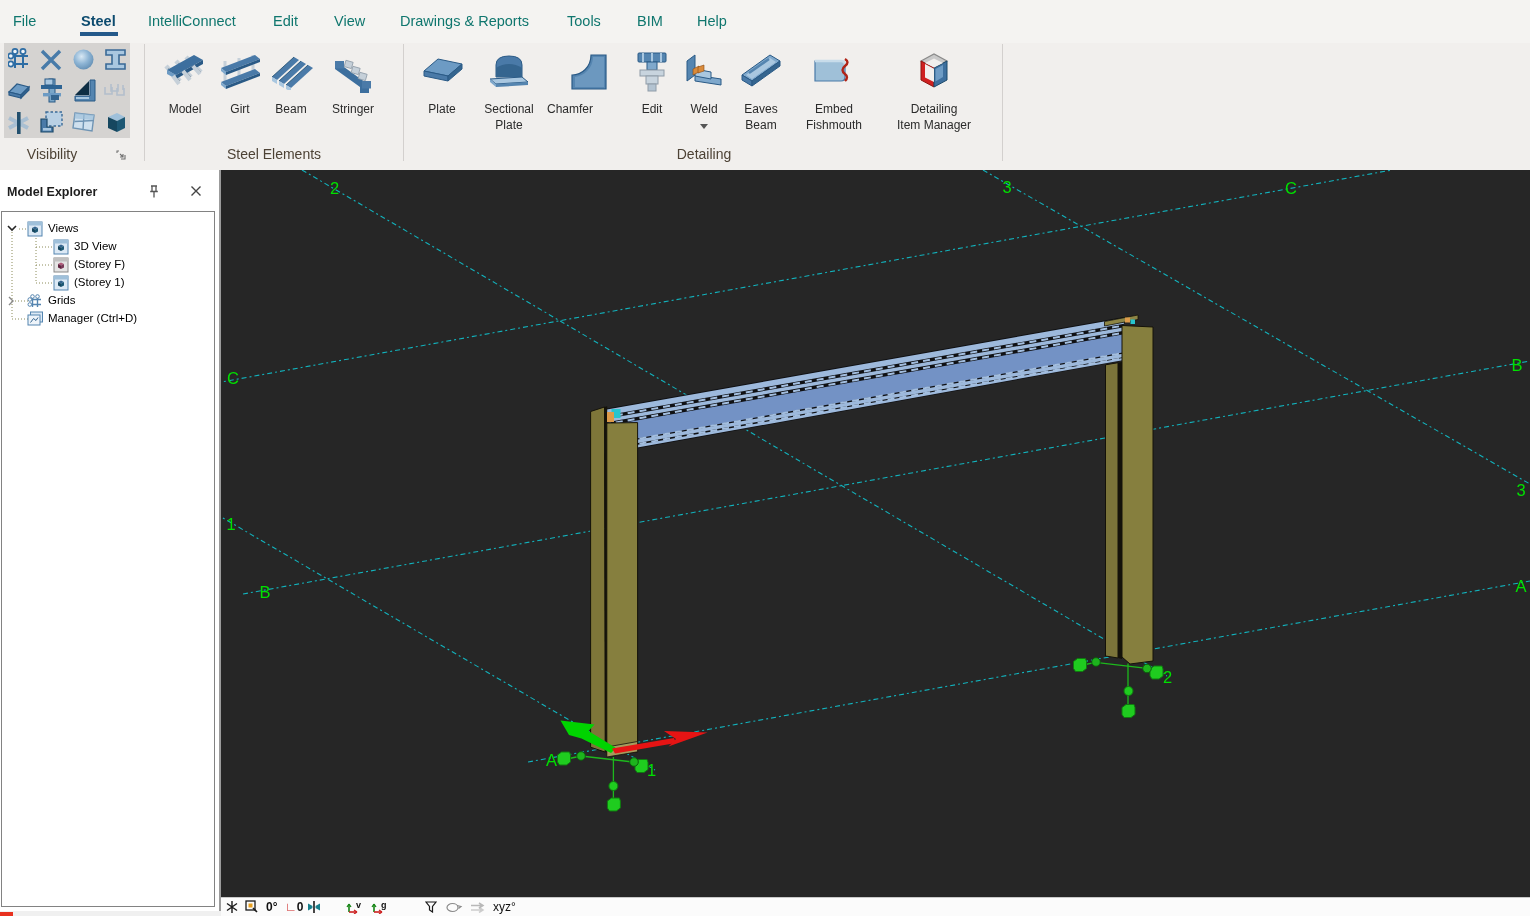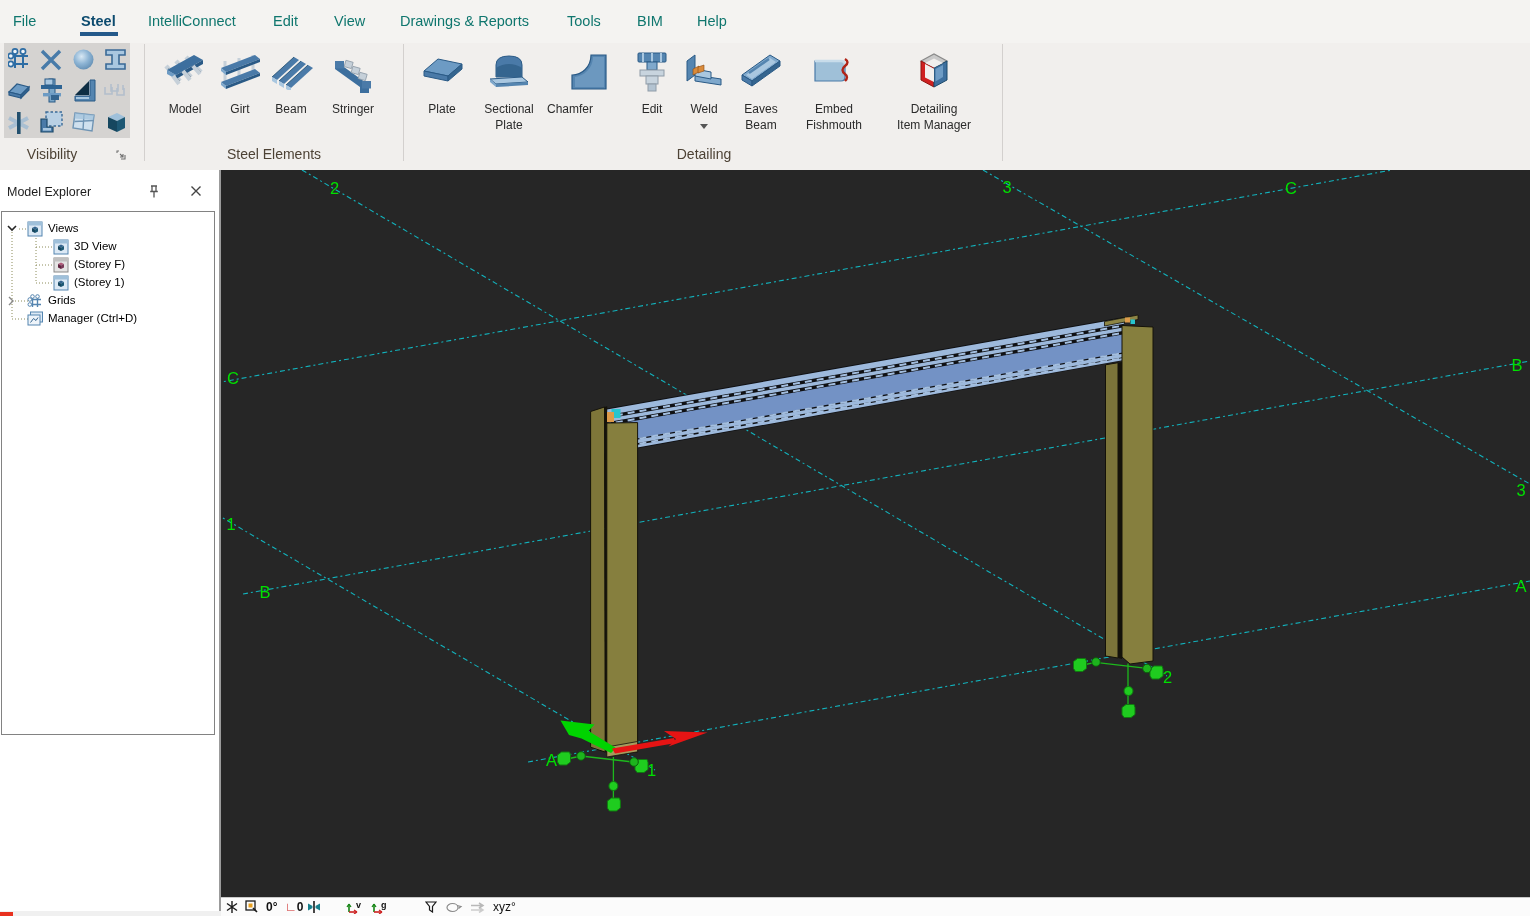--- a/index.html
+++ b/index.html
@@ -12,22 +12,22 @@
 #steelline { position:absolute; left:80px; top:32px; width:38px; height:4px; background:#24598a; }
 
 #ribbon { position:absolute; left:0; top:43px; width:1530px; height:127px; background:#f1efed; }
 .rsep { position:absolute; top:1px; width:1px; height:117px; background:#d3d0ce; }
 #vispanel { position:absolute; left:4px; top:0px; width:126px; height:95px; background:#d5d3d1; }
 .glabel { position:absolute; top:103px; font-size:14px; color:#4d4235; white-space:nowrap; text-align:center; }
 .ilabel { position:absolute; font-size:12px; color:#2b2b2b; white-space:nowrap; text-align:center; line-height:16px; }
 .icon { position:absolute; }
 
 #lpanel { position:absolute; left:0; top:170px; width:221px; height:741px; background:#ffffff; border-right:2px solid #9b9b9b; }
-#lphead { position:absolute; left:7px; top:15px; font-size:12.5px; font-weight:normal; color:#1d1d1d; }
-#treebox { position:absolute; left:1px; top:41px; width:214px; height:524px; border:1px solid #828282; background:#fff; }
+#lphead { position:absolute; left:7px; top:15px; font-size:12.5px; font-weight:bold; color:#1d1d1d; }
+#treebox { position:absolute; left:1px; top:41px; width:214px; height:696px; border:1px solid #828282; background:#fff; }
 .trow { position:absolute; left:0; height:18px; font-size:11.5px; color:#000; white-space:nowrap; }
 #botstrip { position:absolute; left:0; top:911px; width:221px; height:5px; background:#f0f0f0; }
 #redrect { position:absolute; left:0; top:912px; width:13px; height:4px; background:#e8311f; }
 
 #viewport { position:absolute; left:221px; top:170px; width:1309px; height:727px; background:#262626; }
 
 #statusbar { position:absolute; left:221px; top:897px; width:1309px; height:19px; background:#fbfbfb; border-top:1px solid #c9c9c9; }
 .sbi { position:absolute; top:2px; font-size:12px; color:#111; }
 </style>
 </head>

